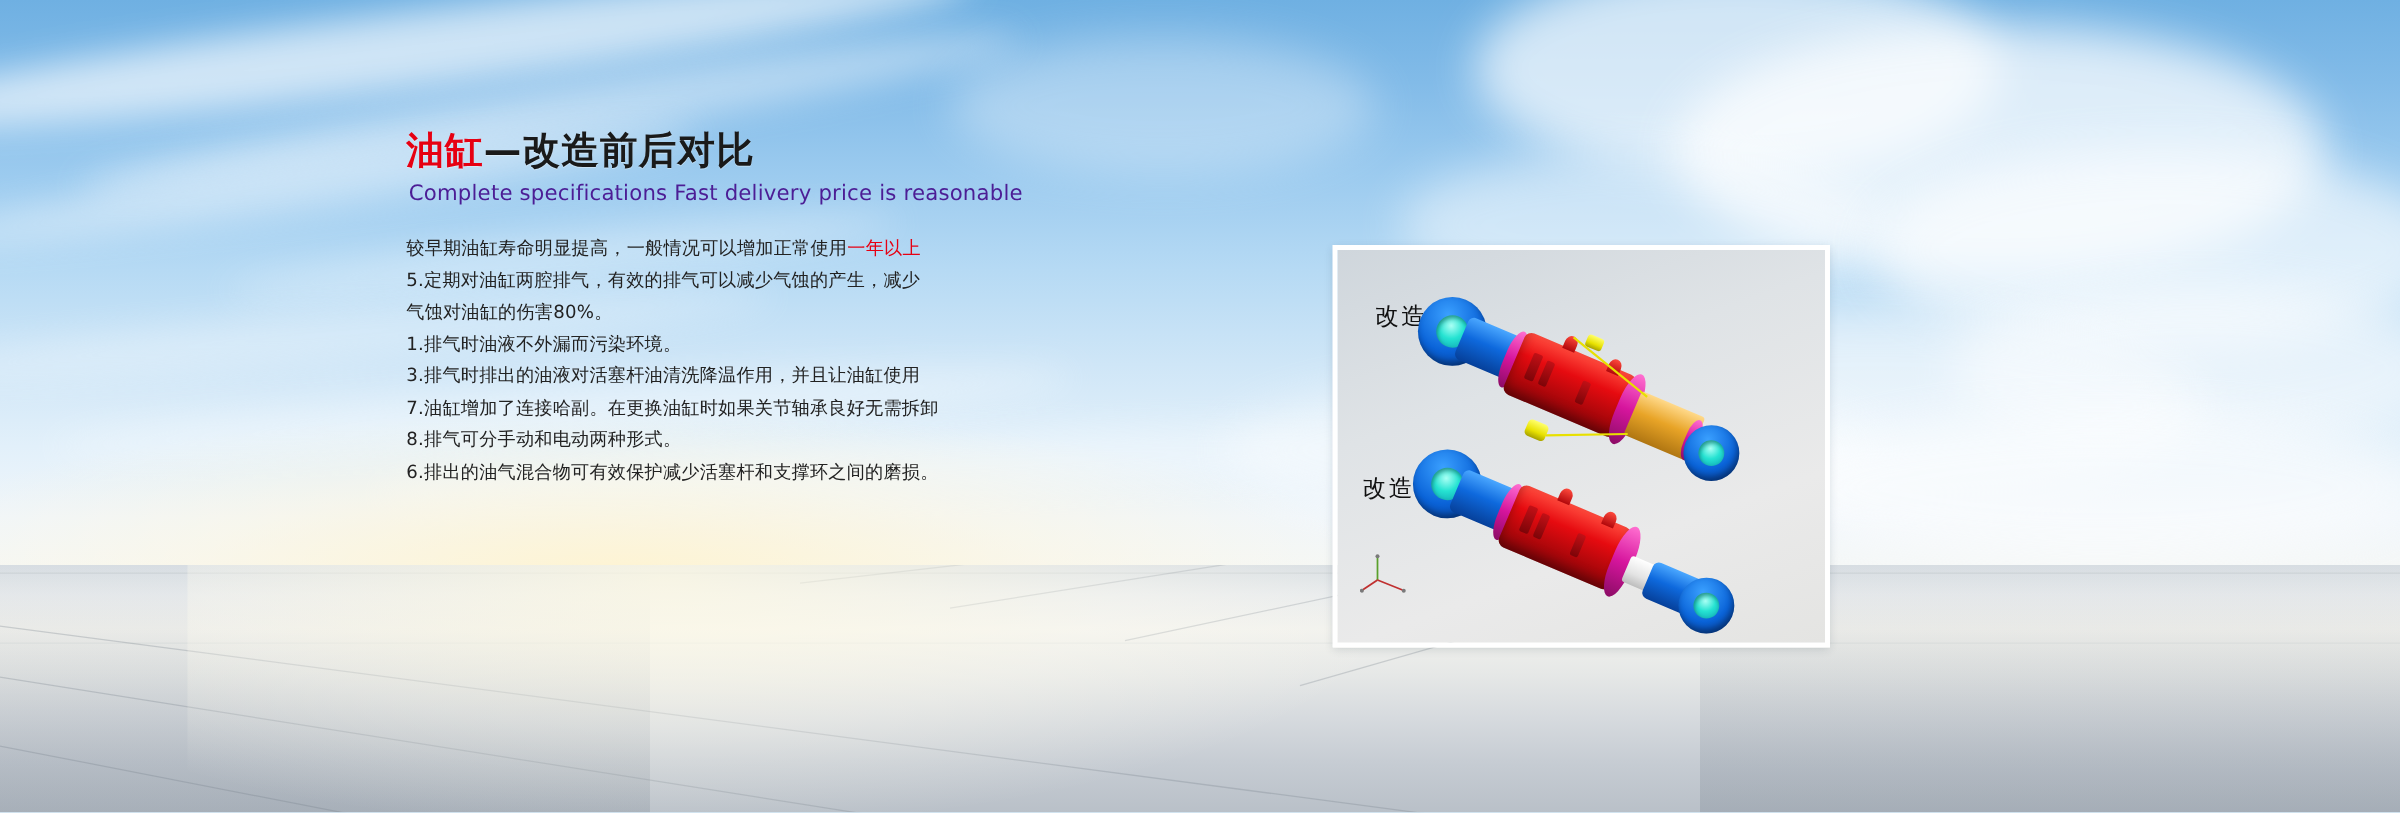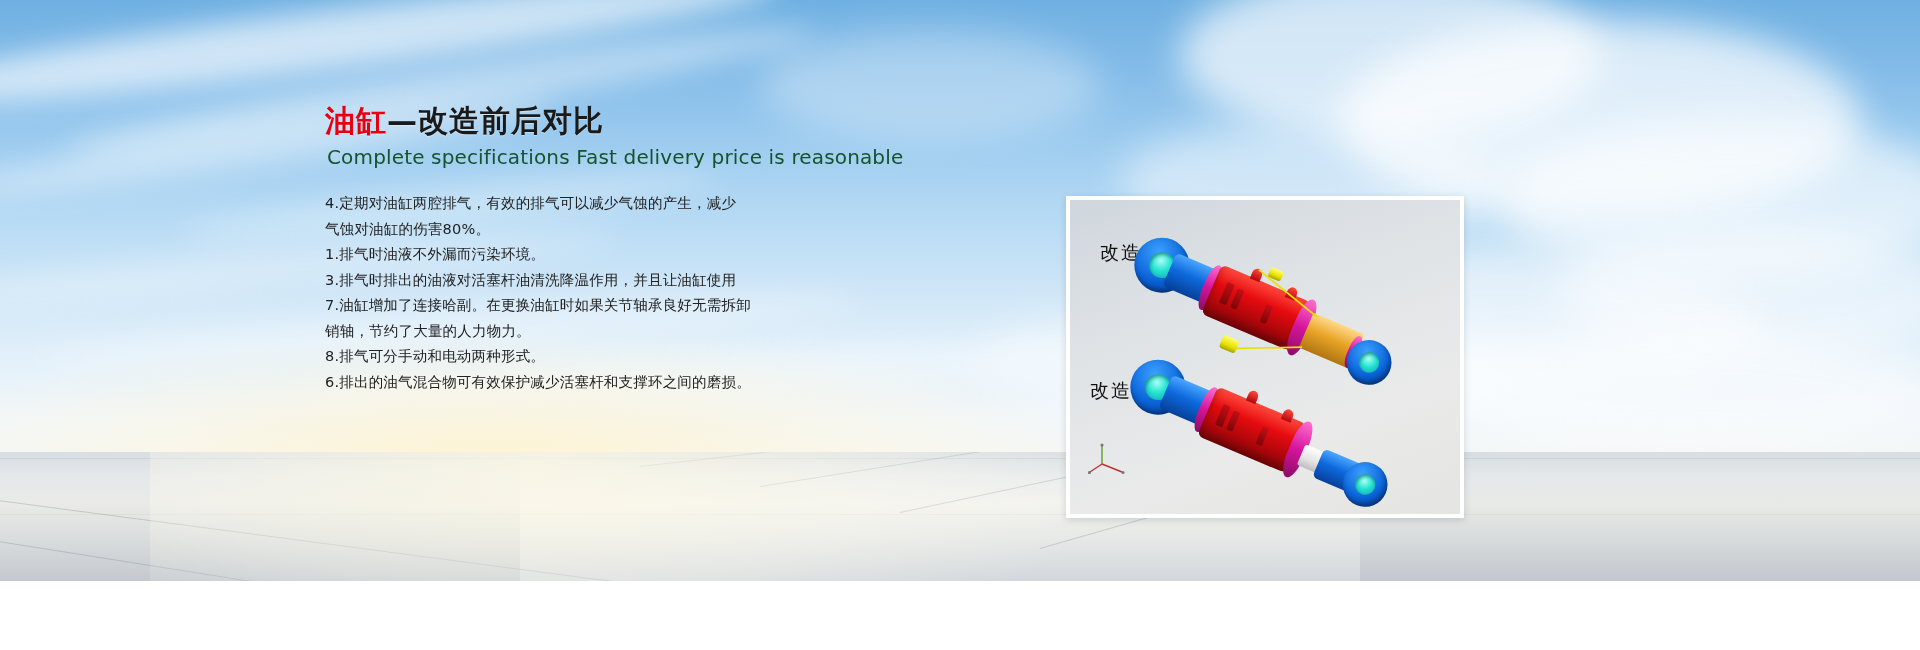--- a/index.html
+++ b/index.html
@@ -1,20 +1,20 @@
 <!DOCTYPE html>
 <html><head>
 <meta charset="utf-8">
 <style>
   html,body{margin:0;padding:0;}
   body{
     width:1920px;height:650px;overflow:hidden;
     font-family:"DejaVu Sans","Liberation Sans",sans-serif;
   }
-  #stage{position:relative;width:1920px;height:581px;overflow:hidden;background:#bcd9ef;}
+  #stage{position:relative;width:1920px;height:650px;overflow:hidden;background:#bcd9ef;}
 
   
   .sky{
     position:absolute;left:0;top:0;width:1920px;height:470px;
     background:
       linear-gradient(to bottom,
         #6fb0e2 0%,
         #82bbe8 14%,
         #9ccbef 30%,
         #b6daf4 46%,
@@ -73,21 +73,21 @@
 
   
   .copy{position:absolute;left:325px;top:104px;width:720px;}
   .title{
     font-size:30px;font-weight:bold;letter-spacing:1px;line-height:34px;
     color:#1a1a1a;white-space:nowrap;margin:0;
     text-shadow:0 1px 0 rgba(255,255,255,.35);
   }
   .title .hot{color:#e60012;}
   .subtitle{
-    margin:7px 0 0 2px;font-size:20px;color:#14532d;letter-spacing:.15px;
+    margin:7px 0 0 2px;font-size:17px;color:#4c1d95;letter-spacing:.15px;
     font-family:"DejaVu Sans","Liberation Sans",sans-serif;white-space:nowrap;
   }
   .bodylist{margin:22px 0 0 0;padding:0;list-style:none;}
   .bodylist li{
     font-size:14.5px;color:#222;line-height:25.5px;white-space:nowrap;
     letter-spacing:.2px;
   }
   .bodylist li .hot{color:#e60012;}
 
   
@@ -173,26 +173,26 @@
     <div class="gline" style="left:0px;top:62px;width:1920px;transform:rotate(0deg);opacity:.25;"></div>
     <div class="gshade" style="left:0;top:0;width:520px;height:198px;opacity:.9;"></div>
     <div class="gshade" style="left:1360px;top:0;width:560px;height:198px;opacity:1;"></div>
   </div>
 
   <div class="copy">
     <h1 class="title"><span class="hot">油缸</span><span>—改造前后对比</span></h1>
     <div class="subtitle">Complete specifications Fast delivery price is reasonable</div>
 
     <ul class="bodylist">
-      <li><span>4.定期对油缸两腔排气，有效的排气可以减少气蚀的产生，减少</span></li>
+      <li><span>较早期油缸寿命明显提高，一般情况可以增加正常使用</span><span class="hot">一年以上</span></li>
+      <li><span>5.定期对油缸两腔排气，有效的排气可以减少气蚀的产生，减少</span></li>
       <li><span>气蚀对油缸的伤害80%。</span></li>
       <li><span>1.排气时油液不外漏而污染环境。</span></li>
       <li><span>3.排气时排出的油液对活塞杆油清洗降温作用，并且让油缸使用</span></li>
       <li><span>7.油缸增加了连接哈副。在更换油缸时如果关节轴承良好无需拆卸</span></li>
-      <li><span>销轴，节约了大量的人力物力。</span></li>
       <li><span>8.排气可分手动和电动两种形式。</span></li>
       <li><span>6.排出的油气混合物可有效保护减少活塞杆和支撑环之间的磨损。</span></li>
     </ul>
   </div>
 
   <div class="panel">
 
     <div class="panel-label lbl-after">改造后</div>
     <div class="panel-label lbl-before">改造前</div>
 

